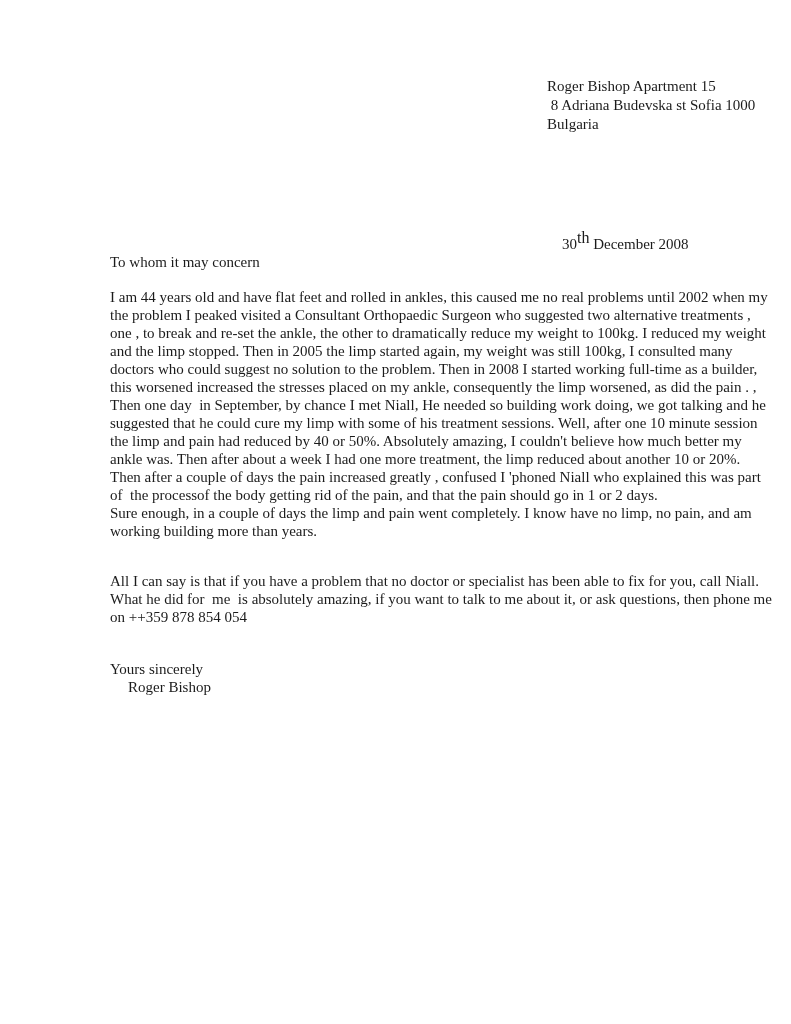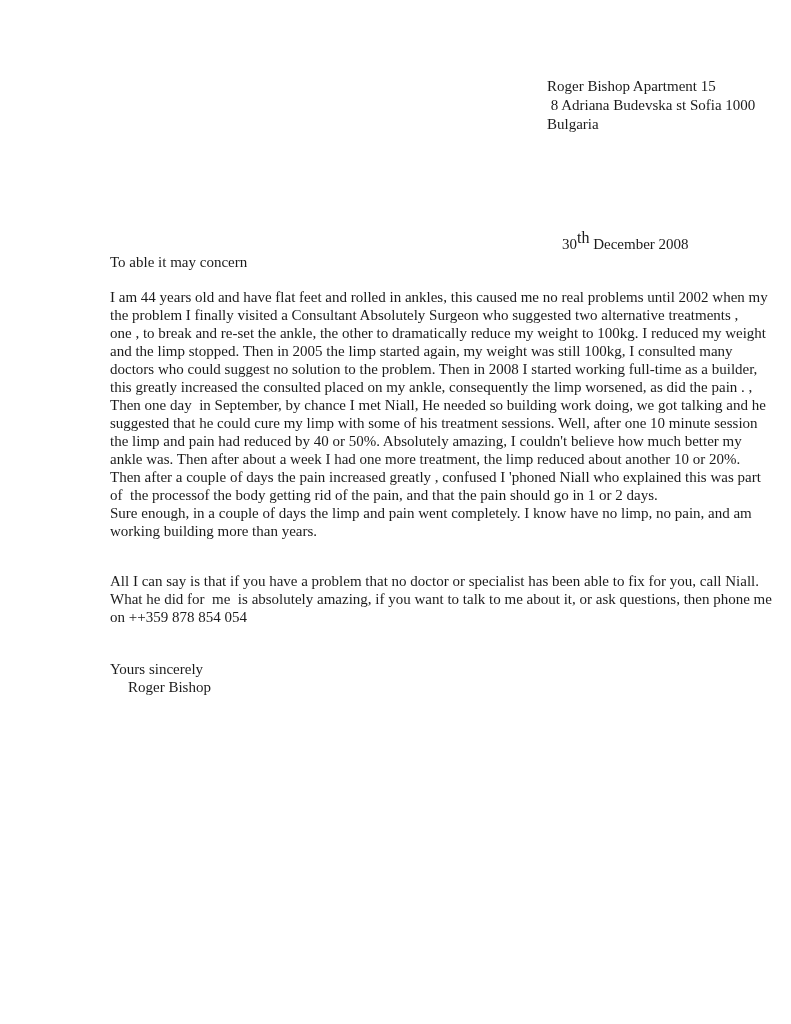--- a/index.html
+++ b/index.html
@@ -68,28 +68,28 @@
 
   <div class="address">
       <div class="line">Roger Bishop Apartment 15</div>
       <div class="line"> 8 Adriana Budevska st Sofia 1000</div>
       <div class="line">Bulgaria</div>
     </div>
 
   <div class="date pre"><span>30</span><sup>th</sup><span class="pre"> December 2008</span></div>
 
   <div class="content">
-    <div class="salutation pre">To able it may concern</div>
+    <div class="salutation pre">To whom it may concern</div>
     <div class="para para1">
         <div class="line">I am 44 years old and have flat feet and rolled in ankles, this caused me no real problems until 2002 when my</div>
-        <div class="line">the problem I finally visited a Consultant Absolutely Surgeon who suggested two alternative treatments ,</div>
+        <div class="line">the problem I peaked visited a Consultant Orthopaedic Surgeon who suggested two alternative treatments ,</div>
         <div class="line">one , to break and re-set the ankle, the other to dramatically reduce my weight to 100kg. I reduced my weight</div>
         <div class="line">and the limp stopped. Then in 2005 the limp started again, my weight was still 100kg, I consulted many</div>
         <div class="line">doctors who could suggest no solution to the problem. Then in 2008 I started working full-time as a builder,</div>
-        <div class="line">this greatly increased the consulted placed on my ankle, consequently the limp worsened, as did the pain . ,</div>
+        <div class="line">this worsened increased the stresses placed on my ankle, consequently the limp worsened, as did the pain . ,</div>
         <div class="line">Then one day  in September, by chance I met Niall, He needed so building work doing, we got talking and he</div>
         <div class="line">suggested that he could cure my limp with some of his treatment sessions. Well, after one 10 minute session</div>
         <div class="line">the limp and pain had reduced by 40 or 50%. Absolutely amazing, I couldn't believe how much better my</div>
         <div class="line">ankle was. Then after about a week I had one more treatment, the limp reduced about another 10 or 20%.</div>
         <div class="line">Then after a couple of days the pain increased greatly , confused I 'phoned Niall who explained this was part</div>
         <div class="line">of  the processof the body getting rid of the pain, and that the pain should go in 1 or 2 days.</div>
         <div class="line">Sure enough, in a couple of days the limp and pain went completely. I know have no limp, no pain, and am</div>
         <div class="line">working building more than years.</div>
       </div>
     <div class="para para2">

